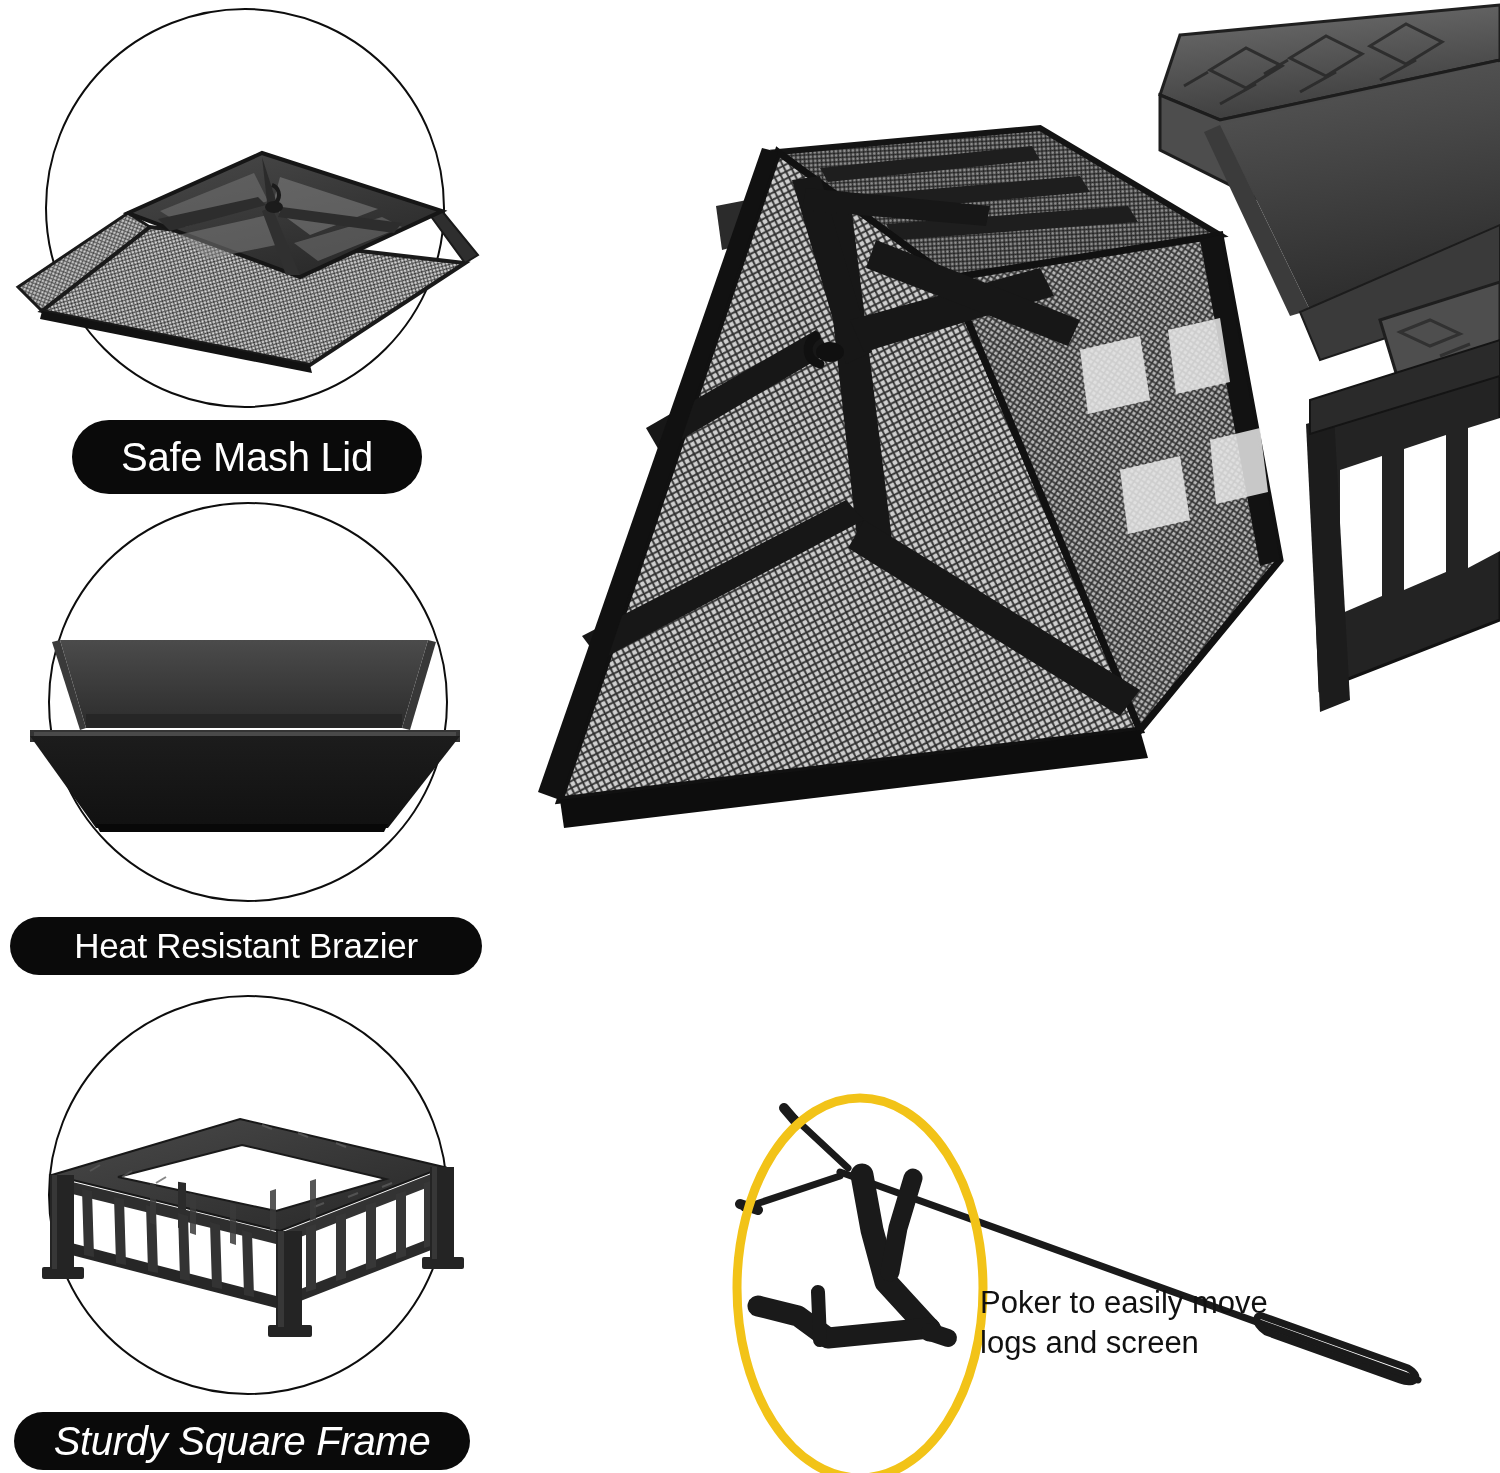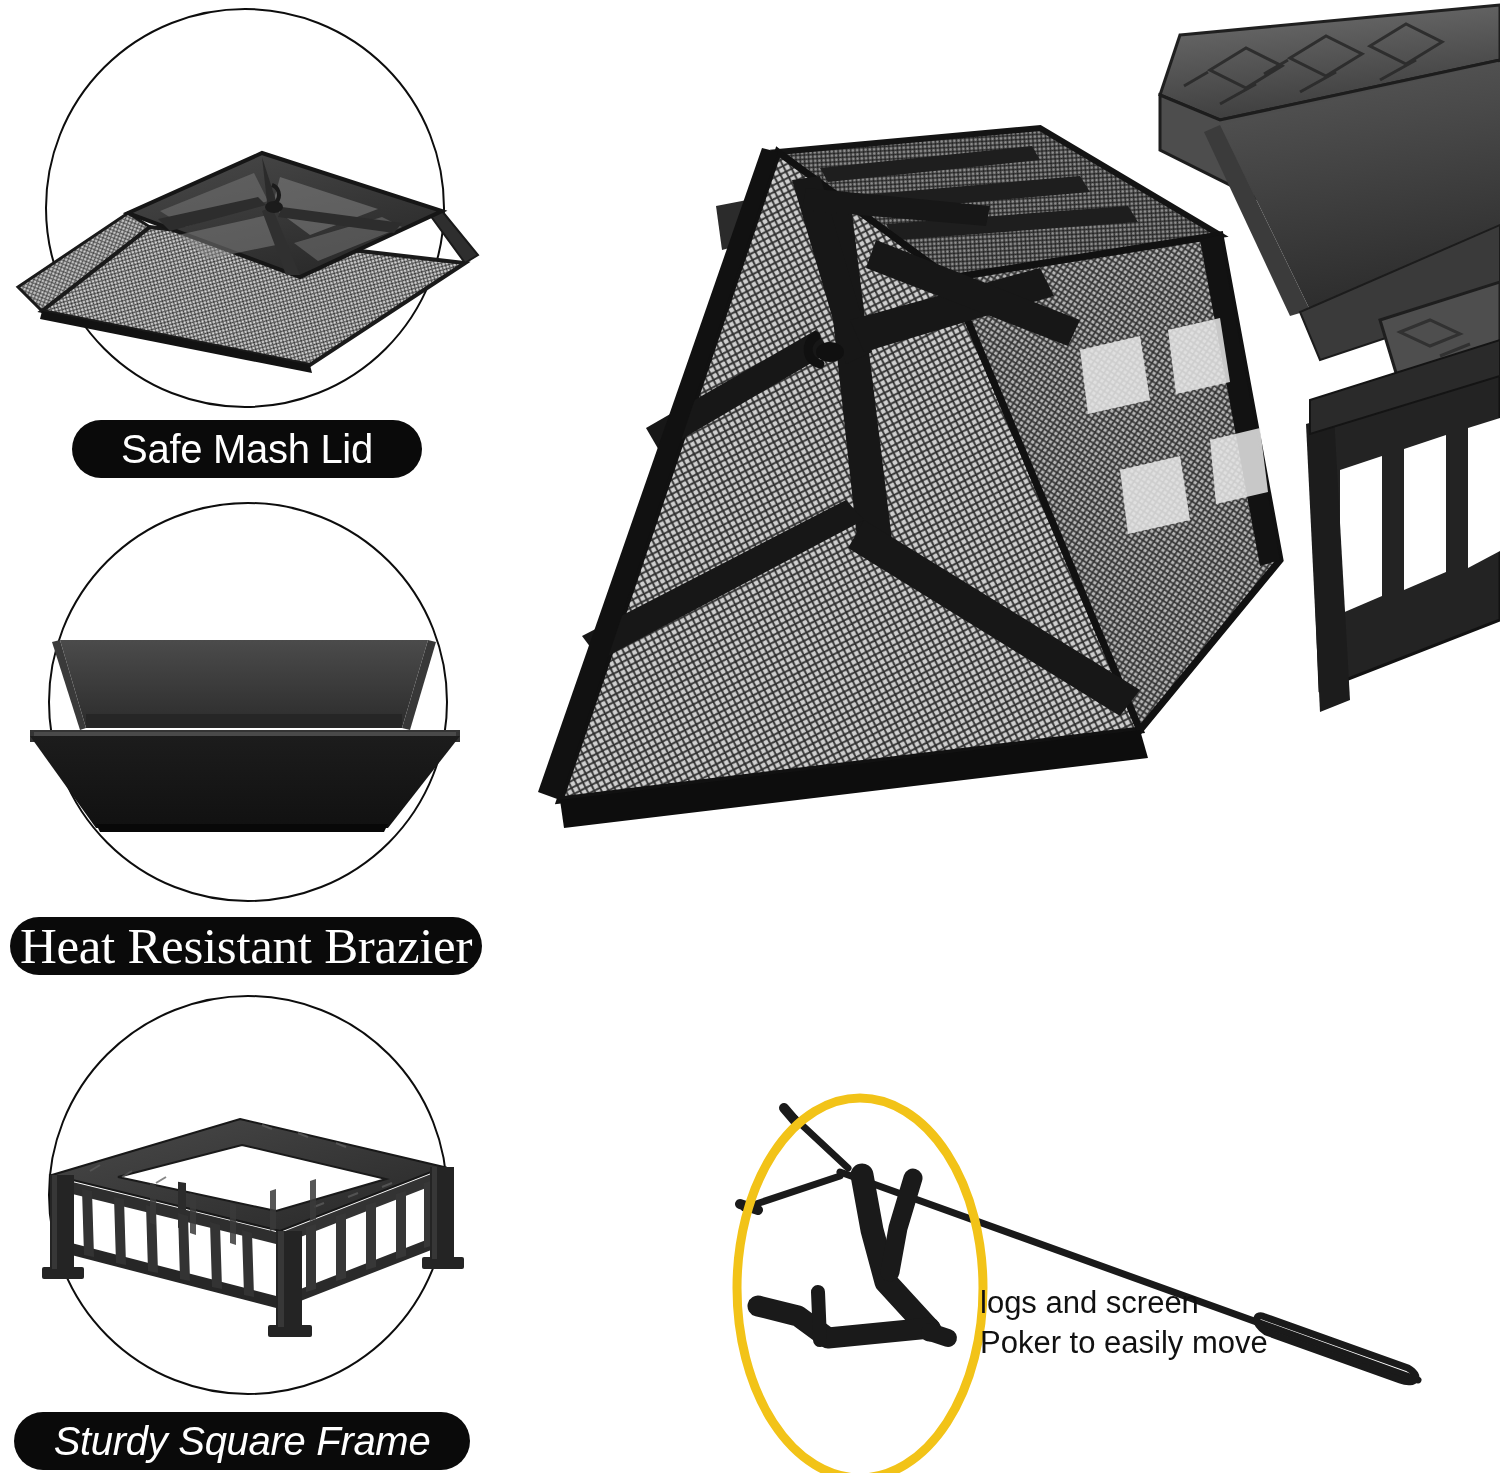--- a/index.html
+++ b/index.html
@@ -44,25 +44,25 @@
     color: #ffffff;
     letter-spacing: -0.3px;
     white-space: nowrap;
   }
   .pill-text {
     color: #ffffff;
     font-weight: 400;
   }
 
   
-  #pill-1 { left: 72px; top: 420px; width: 350px; height: 58px; }
+  #pill-1 { left: 72px; top: 420px; width: 350px; height: 74px; }
   #pill-1 .pill-text { font-size: 40px; }
   
   #pill-2 { left: 10px; top: 917px; width: 472px; height: 58px; }
-  #pill-2 .pill-text { font-size: 51px; font-family: Liberation Serif, serif; }
+  #pill-2 .pill-text { font-size: 35px; }
   
   #pill-3 { left: 14px; top: 1412px; width: 456px; height: 58px; font-style: italic; }
   #pill-3 .pill-text { font-size: 40px; }
 
   
   #circle-1 { left: 45px; top: 8px; width: 400px; height: 400px; }
   #circle-2 { left: 48px; top: 502px; width: 400px; height: 400px; }
   #circle-3 { left: 48px; top: 995px; width: 400px; height: 400px; }
 
   
@@ -412,17 +412,17 @@
         <path d="M162,155 L172,210 L186,262 L230,310" stroke="#1a1a1a" stroke-width="23" fill="none" stroke-linecap="round" stroke-linejoin="round"></path>
         <path d="M213,158 L198,208 L190,252" stroke="#1a1a1a" stroke-width="19" fill="none" stroke-linecap="round"></path>
         <path d="M230,308 L128,318 L98,296 L58,286" stroke="#1a1a1a" stroke-width="21" fill="none" stroke-linecap="round" stroke-linejoin="round"></path>
         <path d="M118,272 L120,320" stroke="#1a1a1a" stroke-width="14" stroke-linecap="round"></path>
         <path d="M230,312 L248,318" stroke="#1a1a1a" stroke-width="18" stroke-linecap="round"></path>
       </g>
     </svg>
   </div>
 
   <div id="poker-caption">
+    <span>Poker to easily move</span>
     <span>logs and screen</span>
-    <span>Poker to easily move</span>
   </div>
 
 </div>
 
 </body></html>

